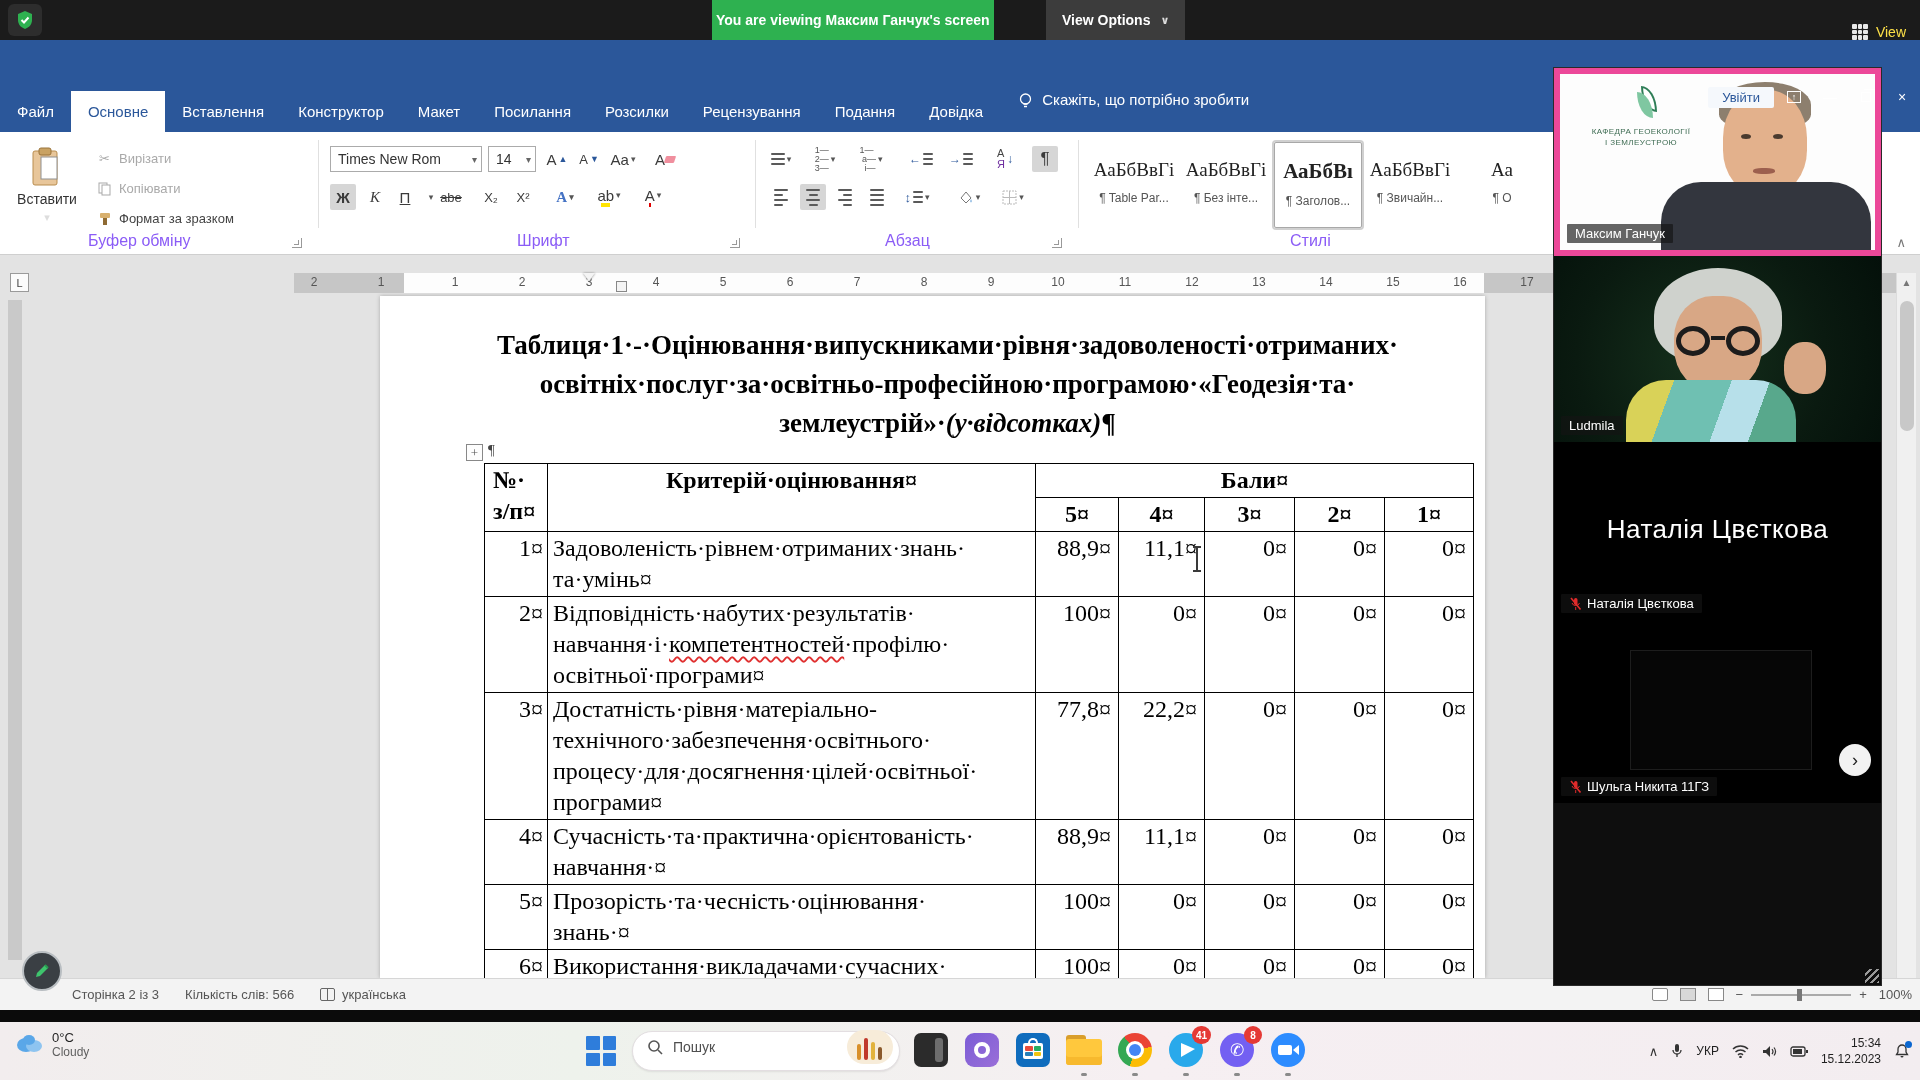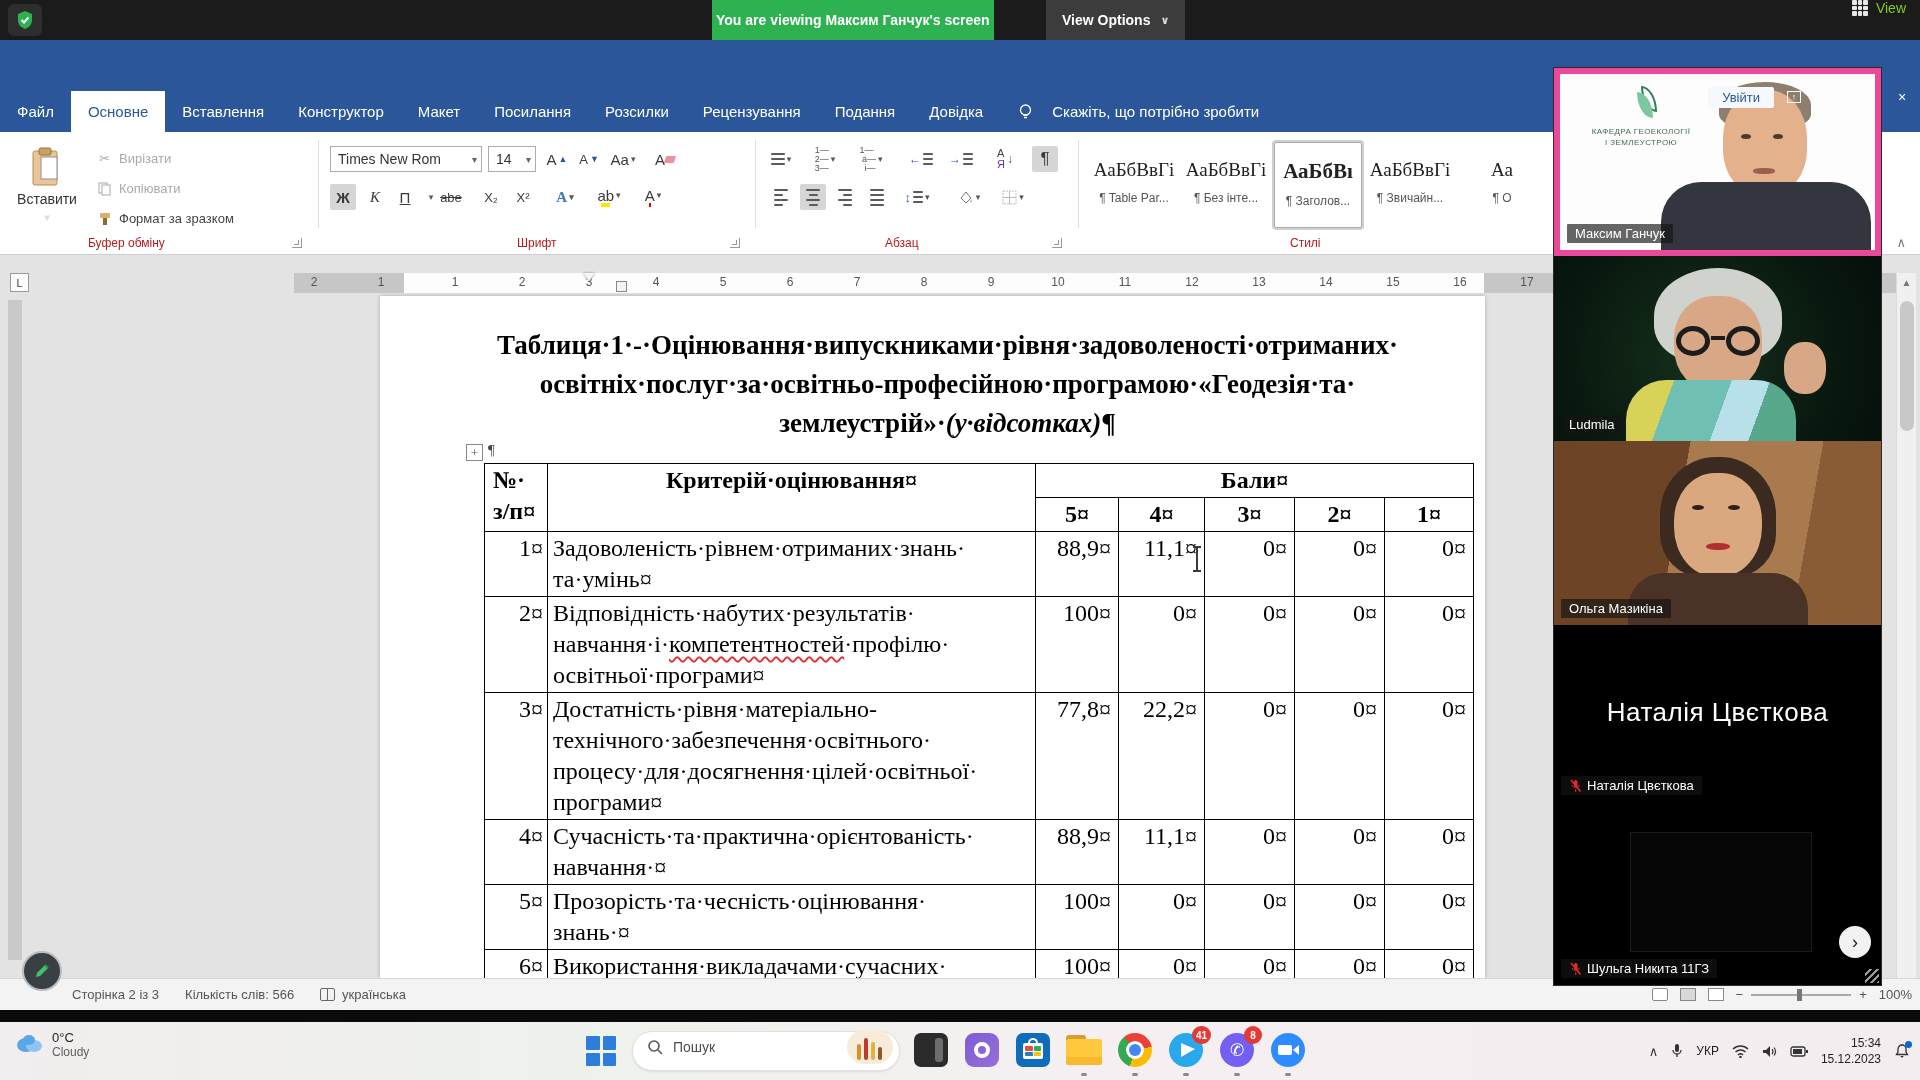--- a/index.html
+++ b/index.html
@@ -9,22 +9,22 @@
 
   
   .zoom-topbar { position:absolute; left:0; top:0; width:1920px; height:40px; background:#1b1b1b; z-index:60; }
   .shield-chip { position:absolute; left:8px; top:4px; width:34px; height:32px; background:#2d2d2d; border-radius:6px;
                  display:flex; align-items:center; justify-content:center; }
   .share-banner { position:absolute; left:712px; top:0; height:40px; background:#2eb150; color:#fff;
                   font-size:14px; font-weight:bold; display:flex; align-items:center; padding:0 4px; }
   .view-options { position:absolute; left:1046px; top:0; height:40px; background:#3c3c3c; color:#fff;
                   font-size:14px; font-weight:bold; display:flex; align-items:center; gap:10px; padding:0 16px; cursor:pointer; }
   .caret-down { font-size:11px; color:#ddd; }
-  .top-view-btn { position:absolute; right:14px; top:0; height:40px; display:flex; align-items:flex-start; gap:8px;
-                  color:#84cc16; font-size:14px; cursor:pointer; }
+  .top-view-btn { position:absolute; right:14px; top:0; height:40px; display:flex; align-items:flex-end; gap:8px;
+                  color:#fde047; font-size:14px; cursor:pointer; }
   .grid-ico { width:16px; height:16px; display:grid; grid-template-columns:repeat(3,1fr); gap:1px; }
   .grid-ico i { background:#e8e8e8; border-radius:1px; }
 
   
   .w-titlebar { position:absolute; left:0; top:40px; width:1920px; height:51px; background:#2b579a; }
   .qat { position:absolute; left:26px; top:52px; display:flex; align-items:center; gap:20px; color:#fff; }
   .qat .dim { opacity:.45; }
   .qat-item { font-size:17px; line-height:1; display:flex; align-items:flex-end; gap:2px; cursor:pointer; }
   .qat-item .mini { font-size:9px; }
   .w-title { position:absolute; left:0; top:50px; width:1920px; text-align:center; color:#fff; font-size:15px; }
@@ -32,26 +32,26 @@
   .signin-btn { background:#f5f8fc; color:#2b579a; font-size:13px; padding:3px 14px; border-radius:2px; cursor:pointer; }
   .wc { width:32px; height:26px; display:flex; align-items:center; justify-content:center; color:#fff; font-size:14px; cursor:pointer; }
   .wc .ribbox { width:14px; height:12px; border:1px solid #fff; font-size:9px; display:flex; align-items:center; justify-content:center; }
   .wc .restore { width:10px; height:10px; border:1px solid #fff; position:relative; }
   .wc .restore:before { content:""; position:absolute; left:2px; top:-4px; width:10px; height:10px; border:1px solid #fff; border-bottom:none; border-left:none; }
 
   
   .w-tabbar { position:absolute; left:0; top:91px; width:1920px; height:41px; background:#2b579a; display:flex; align-items:stretch; }
   .w-tab { color:#fff; font-size:15px; padding:0 17px; display:flex; align-items:center; cursor:pointer; }
   .w-tab.active { background:#fff; color:#2b579a; }
-  .tellme { display:flex; align-items:center; gap:19px; color:#fff; font-size:15px; margin-left:18px; cursor:pointer; }
+  .tellme { display:flex; align-items:flex-start; gap:9px; color:#fff; font-size:15px; margin-left:18px; cursor:pointer; }
 
   
   .ribbon { position:absolute; left:0; top:132px; width:1920px; height:123px; background:#fff; border-bottom:1px solid #cfcfcf; }
   .rsep { position:absolute; top:8px; bottom:26px; width:1px; background:#e0e0e0; }
-  .grp-label { position:absolute; bottom:4px; font-size:12px; color:#b91c1c; }
+  .grp-label { position:absolute; bottom:4px; font-size:16px; color:#8b5cf6; }
   .launcher { position:absolute; bottom:6px; width:10px; height:10px; border-right:1px solid #999; border-bottom:1px solid #999; cursor:pointer; }
   .launcher:before { content:""; position:absolute; right:2px; bottom:2px; width:4px; height:4px; border-right:1px solid #999; border-bottom:1px solid #999; }
   .paste-btn { position:absolute; left:14px; top:8px; width:66px; height:100px; border:1px solid transparent; border-radius:2px;
                display:flex; flex-direction:column; align-items:center; gap:4px; cursor:pointer; }
   .paste-label { font-size:14px; color:#333; }
   .clip-ico { margin-top:6px; }
   .mini-cmd { position:absolute; display:flex; align-items:center; gap:6px; font-size:13px; color:#444; cursor:pointer; white-space:nowrap; }
   .mini-cmd.disabled { color:#a9a9a9; }
   .ico16 { width:17px; height:17px; display:inline-flex; align-items:center; justify-content:center; font-size:13px; }
   .combo { position:absolute; height:26px; border:1px solid #ababab; background:#fff; display:flex; align-items:center;
@@ -825,33 +825,20 @@
           <span class="glass" style="left:118px;"></span>
           <span class="bridge"></span>
         <span class="blouse"></span>
           <span class="fist"></span>
       </div>
       <div class="name-chip">
           <span>Ludmila</span>
         </div>
     </div>
 
-    <div class="ztile t3">
-      <div class="w3">
-        <span class="hair"></span>
-          <span class="face"></span>
-        <span class="eye" style="left:74px;"></span>
-          <span class="eye" style="left:110px;"></span>
-        <span class="lips"></span>
-          <span class="body"></span>
-      </div>
-      <div class="name-chip">
-          <span>Ольга Мазикіна</span>
-        </div>
-    </div>
 
     <div class="ztile t4">
       <div class="big-name">Наталія Цвєткова</div>
       <div class="name-chip">
         <span class="mic-off">
           <svg width="13" height="14" viewBox="0 0 13 14">
               <rect x="5" y="1" width="3.5" height="7" rx="1.7" fill="#e02b2b"></rect>
               <path d="M3 6 a4 4 0 0 0 7.5 0" fill="none" stroke="#e02b2b"></path>
               <line x1="6.7" y1="10" x2="6.7" y2="13" stroke="#e02b2b"></line>
               <line x1="2" y1="1" x2="11.5" y2="12.5" stroke="#e02b2b" stroke-width="1.6"></line>

